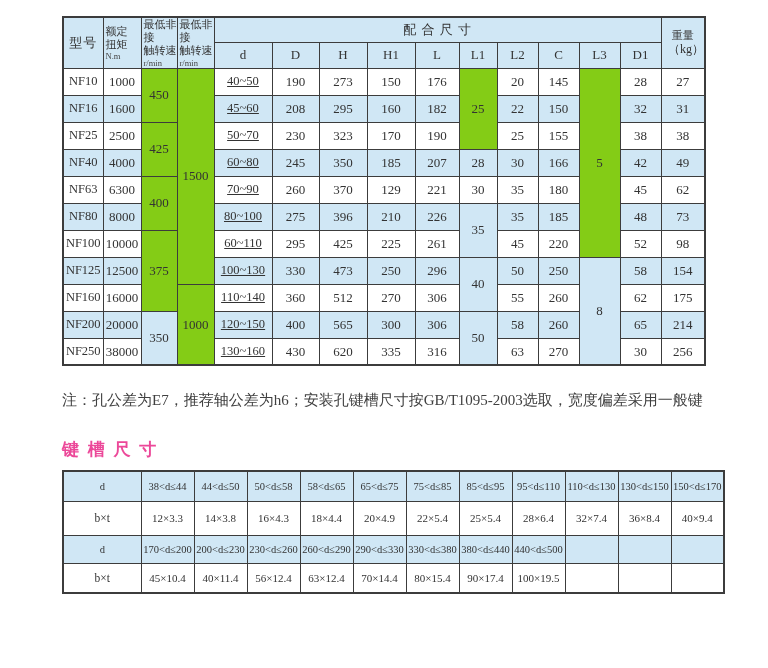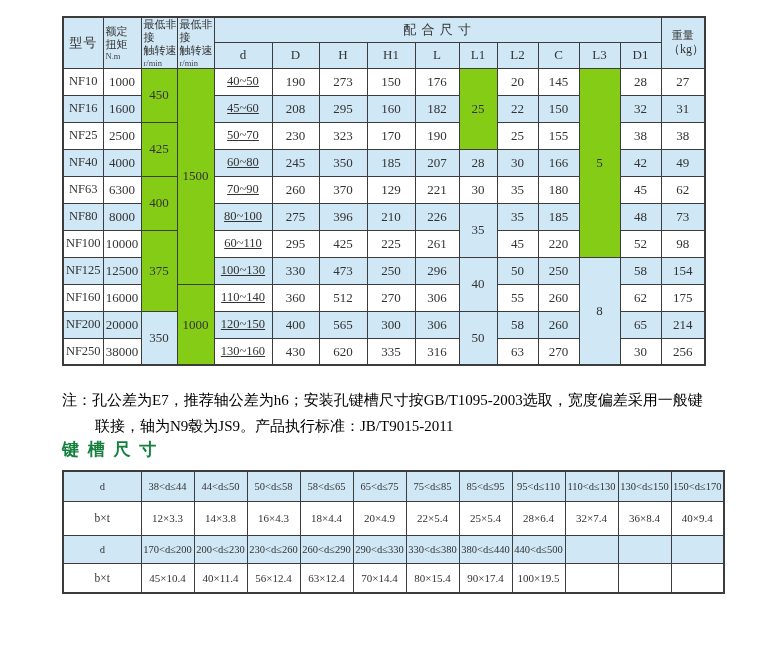--- a/index.html
+++ b/index.html
@@ -29,29 +29,29 @@
   .hdr-unit{font-size:8.5px;line-height:1.2;text-align:left;padding-left:2px;color:#444;}
   .hdr-sub{font-size:13px;}
   .spec-table td.model{font-size:12.5px;}
   .spec-table td.range{font-size:12.5px;text-decoration:underline;}
   .spec-table tr.stripe td{background:#d0e7f5;}
   .spec-table td.m{background:#84cc16;}
 
   
   .note{
     position:absolute;left:62px;top:388px;width:652px;
-    font-size:15px;line-height:1.7;color:#000000;
+    font-size:15px;line-height:1.7;color:#404040;
   }
   .note .l2{padding-left:33px;}
 
   
   .section-title{
     position:absolute;left:62px;top:438px;
     font-family:"Liberation Sans","DejaVu Sans",sans-serif;
-    font-size:17px;font-weight:bold;color:#15803d;letter-spacing:2px;
+    font-size:17px;font-weight:bold;color:#ec4899;letter-spacing:2px;
   }
   .keyway-table{
     position:absolute;left:62px;top:470px;width:660px;
     border-collapse:collapse;table-layout:fixed;
     border:2px solid #3c3c3c;
   }
   .keyway-table td{
     border:1px solid #3c3c3c;text-align:center;vertical-align:middle;
     padding:0;background:#fff;font-size:11px;color:#333;
   }
@@ -279,21 +279,20 @@
         <td>63</td>
         <td>270</td>
         <td>30</td>
         <td>256</td>
       </tr>
     </tbody>
   </table>
 
   <div class="note">
     <div class="l1">注：孔公差为E7，推荐轴公差为h6；安装孔键槽尺寸按GB/T1095-2003选取，宽度偏差采用一般键</div>
-    <div class="l2">联接，轴为N9毂为JS9。产品执行标准：JB/T9015-2011</div>
   </div>
 
   <div class="section-title">键 槽 尺 寸</div>
 
   <table class="keyway-table">
     <colgroup>
       <col style="width:78px">
       <col style="width:53px">
         <col style="width:53px">
         <col style="width:53px">

